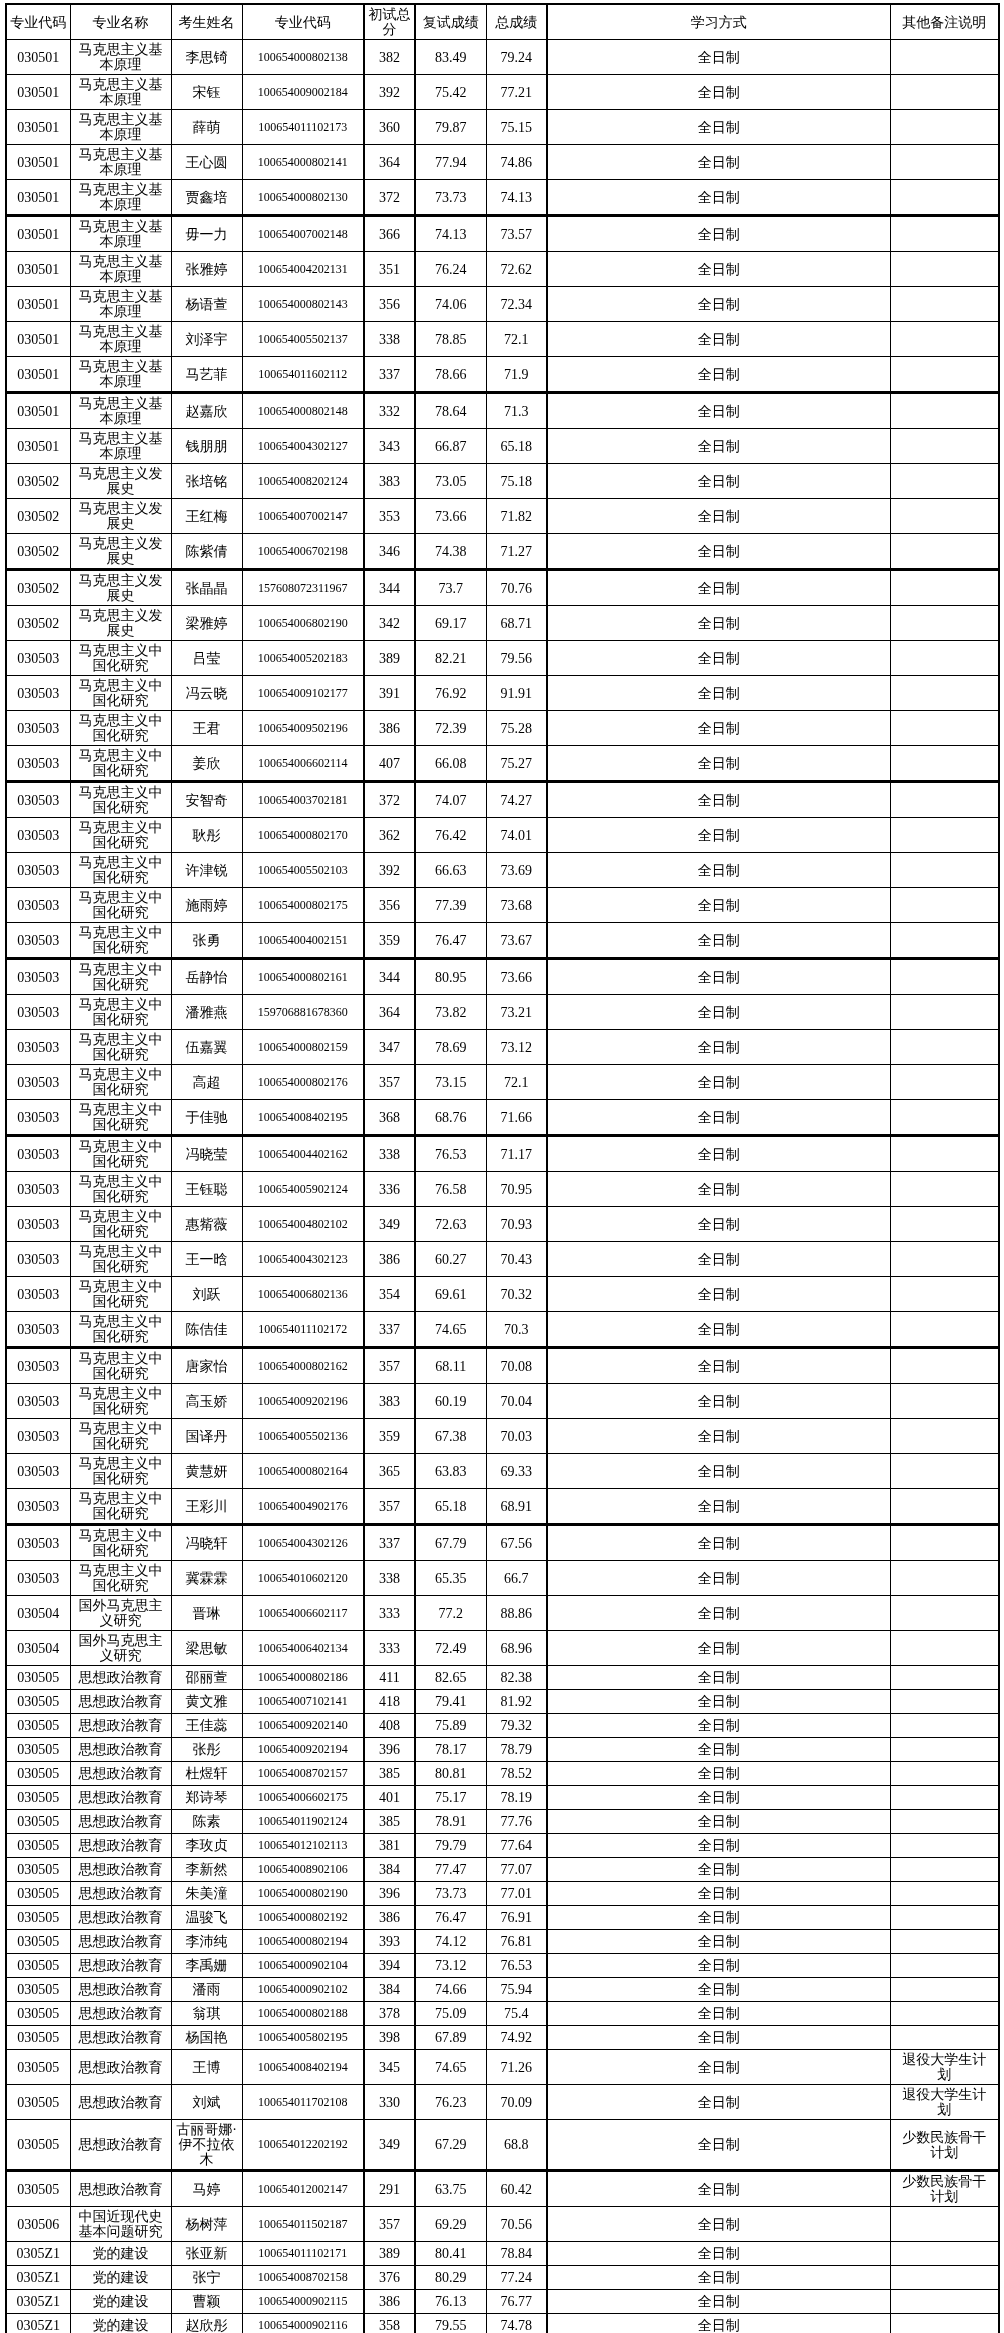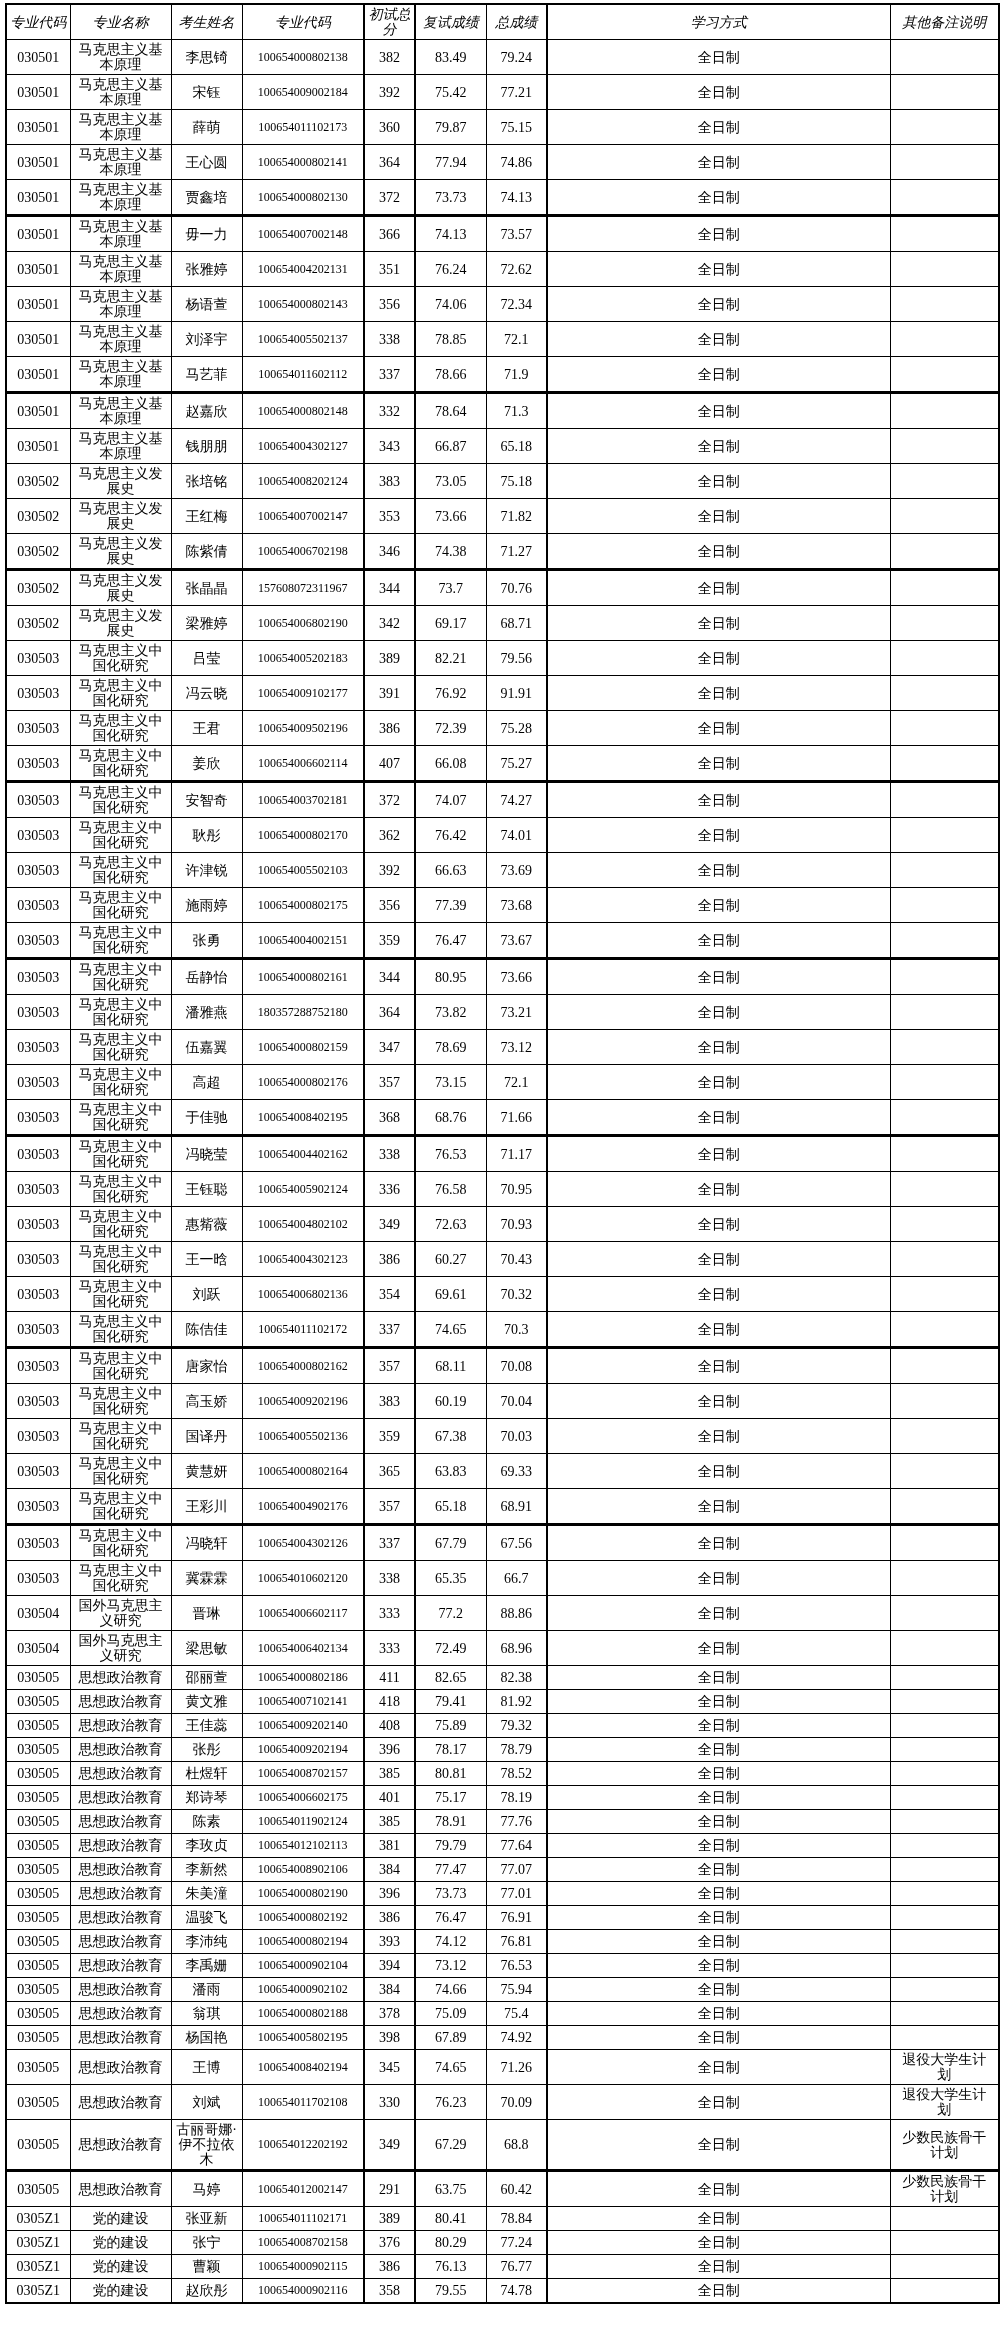--- a/index.html
+++ b/index.html
@@ -27,21 +27,21 @@
     text-align: center;
     vertical-align: middle;
     font-size: 14px;
     font-weight: normal;
     line-height: 15px;
     padding: 2px;
     word-break: break-all;
     overflow: hidden;
   }
   .score-table tr { height: 24px; }
-  .score-table thead tr { height: 26px; font-style: italic; }
+  .score-table thead tr { height: 26px; }
   
   .score-table th:nth-child(5), .score-table td:nth-child(5) {
     border-left-width: 2px;
     border-right-width: 2px;
   }
   .score-table th:nth-child(8), .score-table td:nth-child(8) {
     border-left-width: 2px;
   }
   .score-table tr.thick-top th,
   .score-table tr.thick-top td {
@@ -388,21 +388,21 @@
         <td class="initial-score-cell">344</td>
         <td class="retest-score-cell">80.95</td>
         <td class="total-score-cell">73.66</td>
         <td class="study-mode-cell">全日制</td>
         <td class="remark-cell"></td>
       </tr>
       <tr>
         <td class="major-code-cell">030503</td>
         <td class="major-name-cell">马克思主义中国化研究</td>
         <td class="candidate-name-cell">潘雅燕</td>
-        <td class="candidate-id-cell">180357288752180</td>
+        <td class="candidate-id-cell">159706881678360</td>
         <td class="initial-score-cell">364</td>
         <td class="retest-score-cell">73.82</td>
         <td class="total-score-cell">73.21</td>
         <td class="study-mode-cell">全日制</td>
         <td class="remark-cell"></td>
       </tr>
       <tr>
         <td class="major-code-cell">030503</td>
         <td class="major-name-cell">马克思主义中国化研究</td>
         <td class="candidate-name-cell">伍嘉翼</td>
@@ -814,20 +814,31 @@
         <td class="major-name-cell">思想政治教育</td>
         <td class="candidate-name-cell">马婷</td>
         <td class="candidate-id-cell">100654012002147</td>
         <td class="initial-score-cell">291</td>
         <td class="retest-score-cell">63.75</td>
         <td class="total-score-cell">60.42</td>
         <td class="study-mode-cell">全日制</td>
         <td class="remark-cell">少数民族骨干计划</td>
       </tr>
       <tr>
+        <td class="major-code-cell">030506</td>
+        <td class="major-name-cell">中国近现代史基本问题研究</td>
+        <td class="candidate-name-cell">杨树萍</td>
+        <td class="candidate-id-cell">100654011502187</td>
+        <td class="initial-score-cell">357</td>
+        <td class="retest-score-cell">69.29</td>
+        <td class="total-score-cell">70.56</td>
+        <td class="study-mode-cell">全日制</td>
+        <td class="remark-cell"></td>
+      </tr>
+      <tr>
         <td class="major-code-cell">0305Z1</td>
         <td class="major-name-cell">党的建设</td>
         <td class="candidate-name-cell">张亚新</td>
         <td class="candidate-id-cell">100654011102171</td>
         <td class="initial-score-cell">389</td>
         <td class="retest-score-cell">80.41</td>
         <td class="total-score-cell">78.84</td>
         <td class="study-mode-cell">全日制</td>
         <td class="remark-cell"></td>
       </tr>

